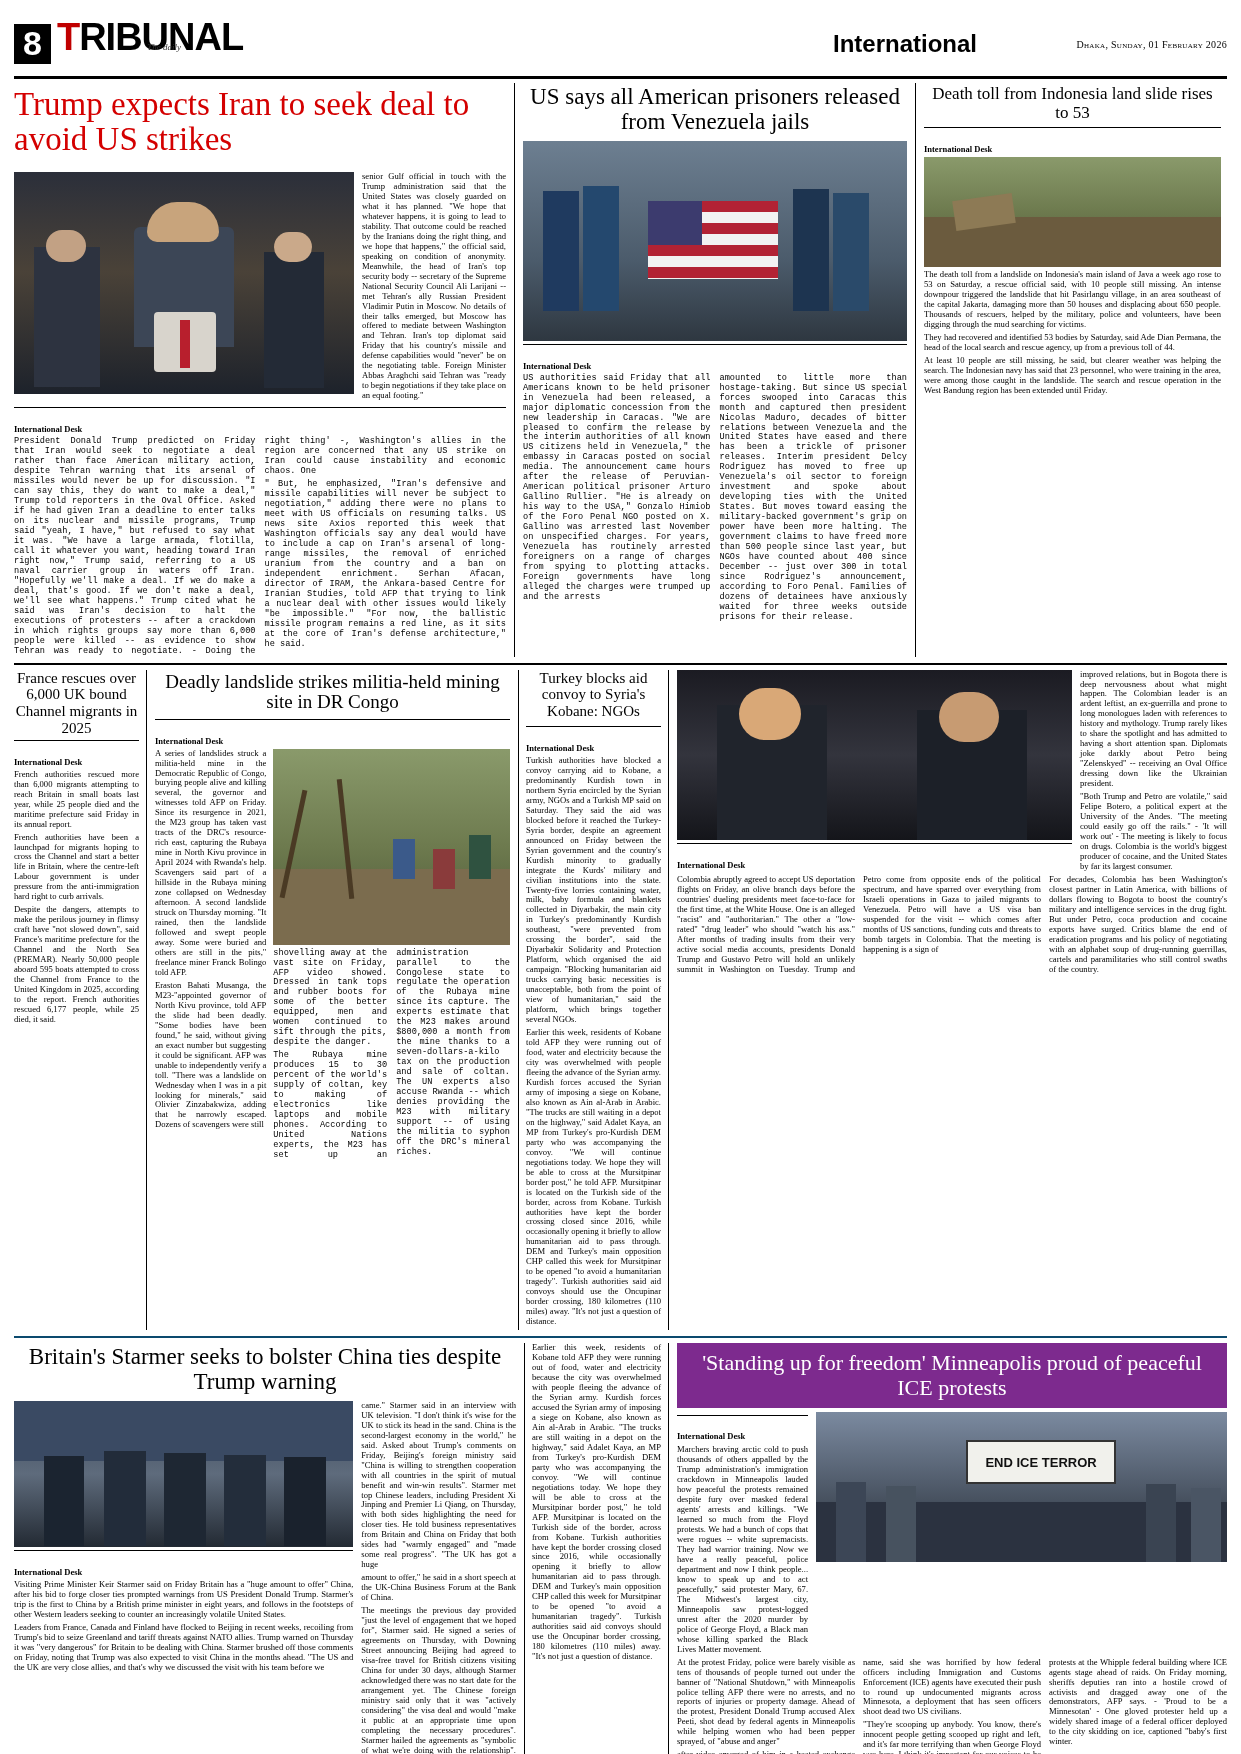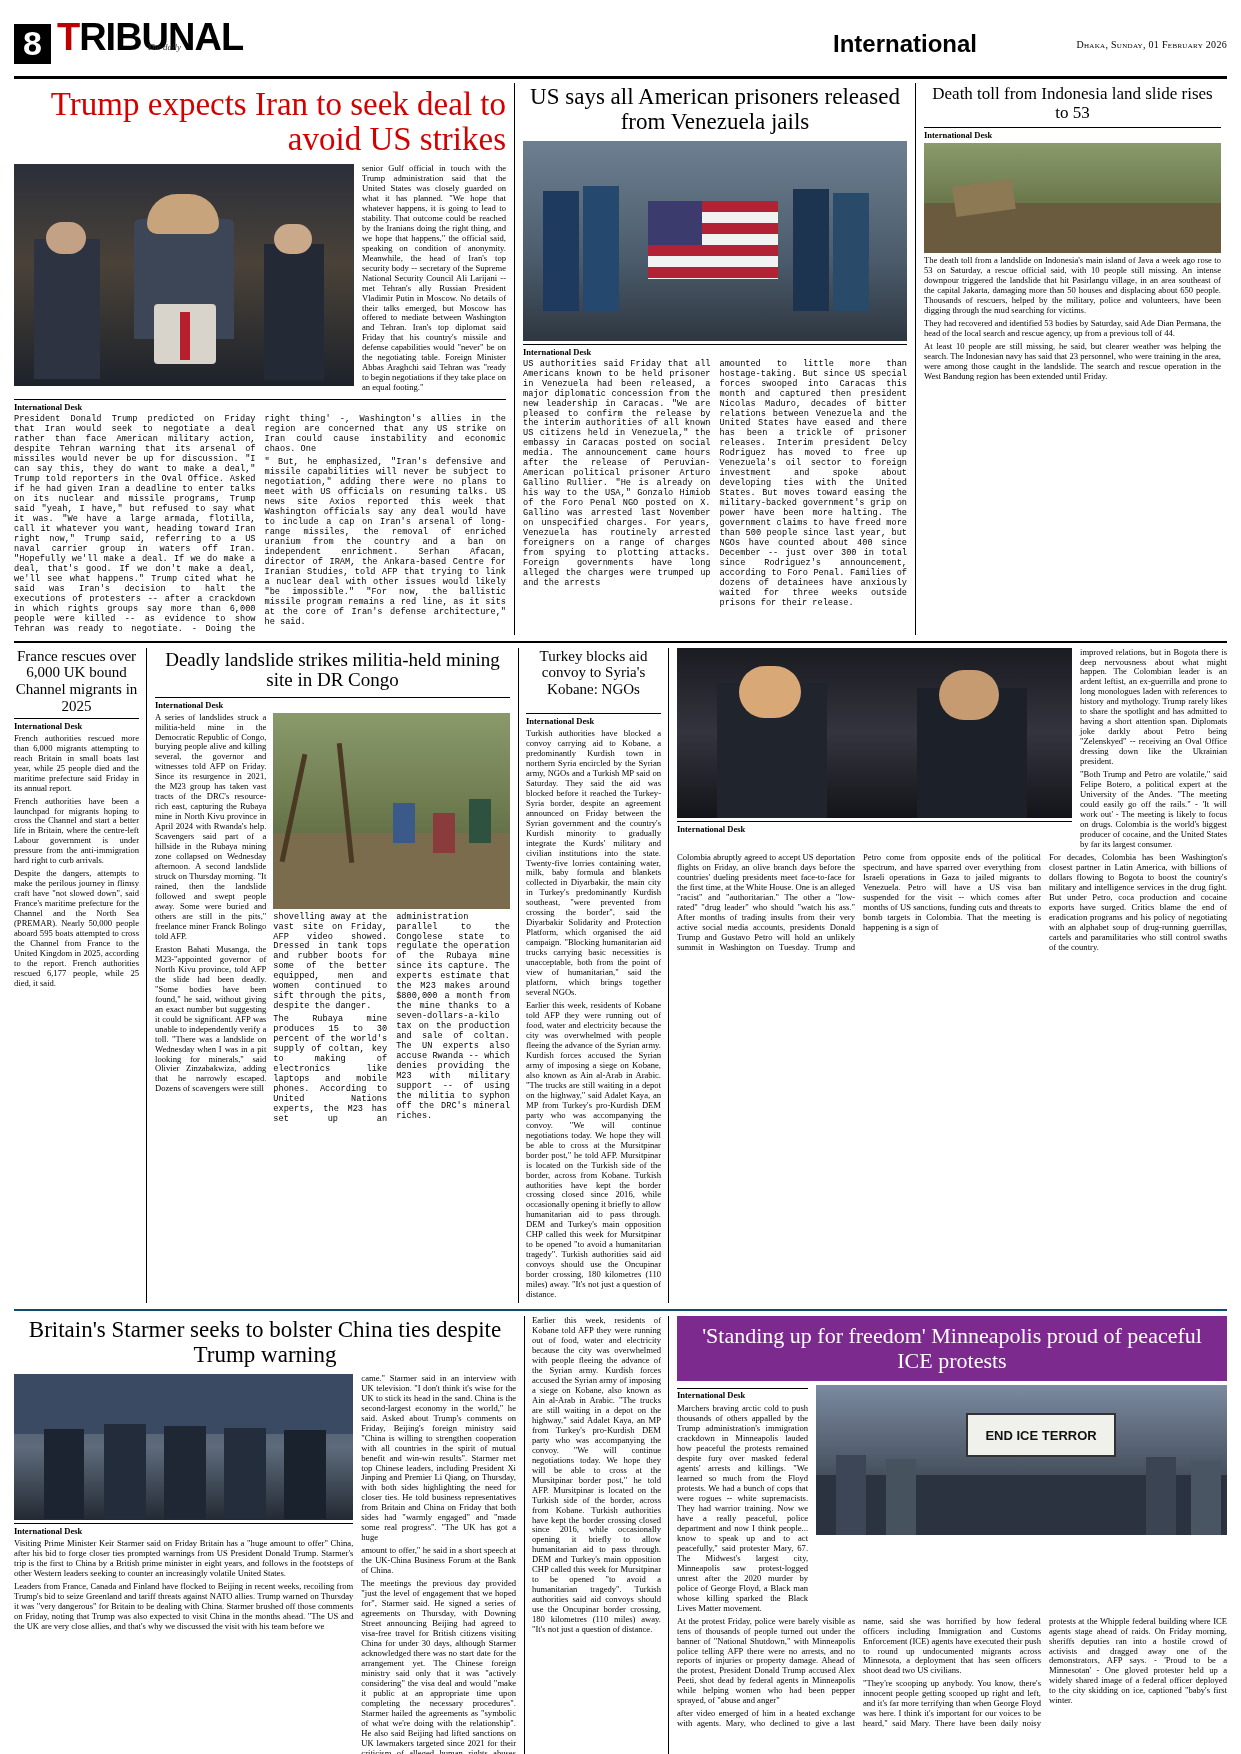--- a/index.html
+++ b/index.html
@@ -31,37 +31,37 @@
   .section-title {
     flex:1; text-align:right; font-family:Liberation Sans, sans-serif;
     font-weight:bold; font-size:24px;
   }
   .dateline {
     font-family:"Liberation Serif", serif; font-size:10px; font-variant:small-caps;
     font-weight:normal; letter-spacing:.3px; text-align:right; min-width:250px;
   }
 
   
-  .desk { font-size:8.5px; font-weight:bold; font-family:"Liberation Serif",serif; border-top:1px solid #000; padding-top:2px; margin:3px 0 3px 0;}
+  .desk { font-size:8.5px; font-weight:bold; font-family:"Liberation Serif",serif; border-top:1px solid #000; padding-top:16px; margin:3px 0 3px 0;}
   .body-text { font-size:8.6px; line-height:1.16; text-align:justify; }
   .body-text p { margin:0 0 3px 0; text-indent:0; }
   .hl { font-family:"Liberation Serif", serif; font-weight:normal; text-align:center; line-height:1.05; }
 
   .photo { background:#777; position:relative; overflow:hidden; }
 
   
   .top-row { display:flex; margin-top:4px; }
   .col-left  { width:500px; padding-right:8px; }
   .col-mid   { width:402px; padding:0 8px; border-left:1px solid #000; border-right:1px solid #000;}
   .col-right { width:305px; padding-left:8px; }
 
   .two-col { column-count:2; column-gap:9px; column-rule:none;font-family:Liberation Mono, monospace; }
   .three-col { column-count:3; column-gap:8px; }
 
-  h1.head1 { font-size:33px; font-weight:normal; margin:4px 0 7px 0; color:#d40000; text-align:right; line-height:1.06; font-family:"Liberation Serif",serif;}
+  h1.head1 { font-size:33px; font-weight:normal; margin:4px 0 15px 0; color:#d40000; text-align:left; line-height:1.06; font-family:"Liberation Serif",serif;}
   h2.head2 { font-size:23px; font-weight:normal; margin:2px 0 6px 0; text-align:center; line-height:1.08;}
   h2.small { font-size:19px; }
   h3.head3 { font-size:17px; font-weight:normal; margin:2px 0 5px 0; text-align:center; line-height:1.1;}
 
   
   .ph-grad1 { background:linear-gradient(180deg,#2b2f3a 0%,#4a4238 45%,#1d222b 100%); }
   .ph-grad2 { background:linear-gradient(180deg,#6d7f91 0%,#4b5b6b 60%,#2e3740 100%); }
   .ph-grad3 { background:linear-gradient(180deg,#8a9a6b 0%,#6d7a4e 50%,#4a5436 100%); }
   .ph-grad4 { background:linear-gradient(180deg,#1b1b22 0%,#33343d 50%,#14151a 100%); }
   .ph-grad6 { background:linear-gradient(180deg,#3d4a5c 0%,#5e6b7c 50%,#232a33 100%); }
@@ -180,21 +180,21 @@
           </div>
           <div class="body-text two-col">
             <p>shovelling away at the vast site on Friday, AFP video showed. Dressed in tank tops and rubber boots for some of the better equipped, men and women continued to sift through the pits, despite the danger.</p>
             <p>The Rubaya mine produces 15 to 30 percent of the world's supply of coltan, key to making of electronics like laptops and mobile phones. According to United Nations experts, the M23 has set up an administration parallel to the Congolese state to regulate the operation of the Rubaya mine since its capture. The experts estimate that the M23 makes around $800,000 a month from the mine thanks to a seven-dollars-a-kilo tax on the production and sale of coltan. The UN experts also accuse Rwanda -- which denies providing the M23 with military support -- of using the militia to syphon off the DRC's mineral riches.</p>
           </div>
         </div>
       </div>
     </div>
 
     <div style="width:150px;padding:0 7px;border-right:1px solid #000;">
-      <div class="hl" style="font-size:15px;line-height:1.12;margin-bottom:15px;">Turkey blocks aid convoy to Syria's Kobane: NGOs</div>
+      <div class="hl" style="font-size:15px;line-height:1.12;margin-bottom:6px;">Turkey blocks aid convoy to Syria's Kobane: NGOs</div>
       <div class="desk">International Desk</div>
       <div class="body-text">
         <p>Turkish authorities have blocked a convoy carrying aid to Kobane, a predominantly Kurdish town in northern Syria encircled by the Syrian army, NGOs and a Turkish MP said on Saturday. They said the aid was blocked before it reached the Turkey-Syria border, despite an agreement announced on Friday between the Syrian government and the country's Kurdish minority to gradually integrate the Kurds' military and civilian institutions into the state. Twenty-five lorries containing water, milk, baby formula and blankets collected in Diyarbakir, the main city in Turkey's predominantly Kurdish southeast, "were prevented from crossing the border", said the Diyarbakir Solidarity and Protection Platform, which organised the aid campaign. "Blocking humanitarian aid trucks carrying basic necessities is unacceptable, both from the point of view of humanitarian," said the platform, which brings together several NGOs.</p>
         <p>Earlier this week, residents of Kobane told AFP they were running out of food, water and electricity because the city was overwhelmed with people fleeing the advance of the Syrian army. Kurdish forces accused the Syrian army of imposing a siege on Kobane, also known as Ain al-Arab in Arabic. "The trucks are still waiting in a depot on the highway," said Adalet Kaya, an MP from Turkey's pro-Kurdish DEM party who was accompanying the convoy. "We will continue negotiations today. We hope they will be able to cross at the Mursitpinar border post," he told AFP. Mursitpinar is located on the Turkish side of the border, across from Kobane. Turkish authorities have kept the border crossing closed since 2016, while occasionally opening it briefly to allow humanitarian aid to pass through. DEM and Turkey's main opposition CHP called this week for Mursitpinar to be opened "to avoid a humanitarian tragedy". Turkish authorities said aid convoys should use the Oncupinar border crossing, 180 kilometres (110 miles) away. "It's not just a question of distance.</p>
       </div>
     </div>
 
     <div style="width:558px;padding-left:8px;">
       <div style="display:flex;gap:8px;">
         <div style="width:395px;">

